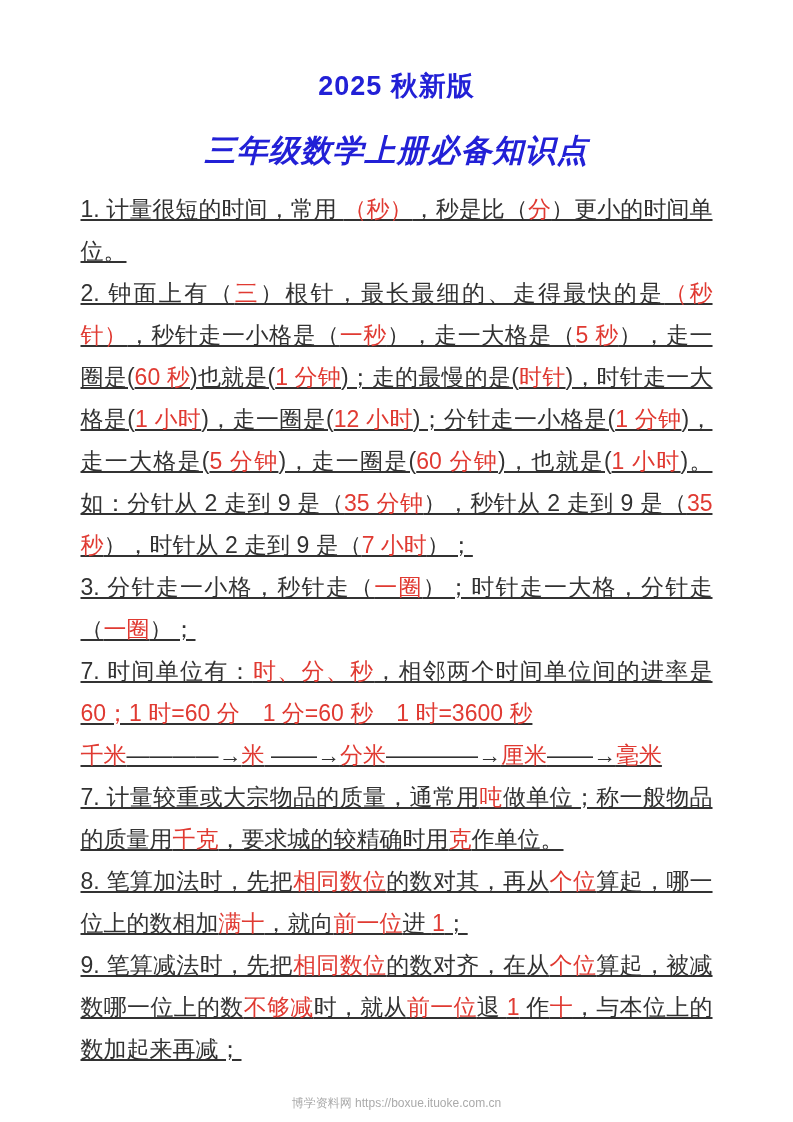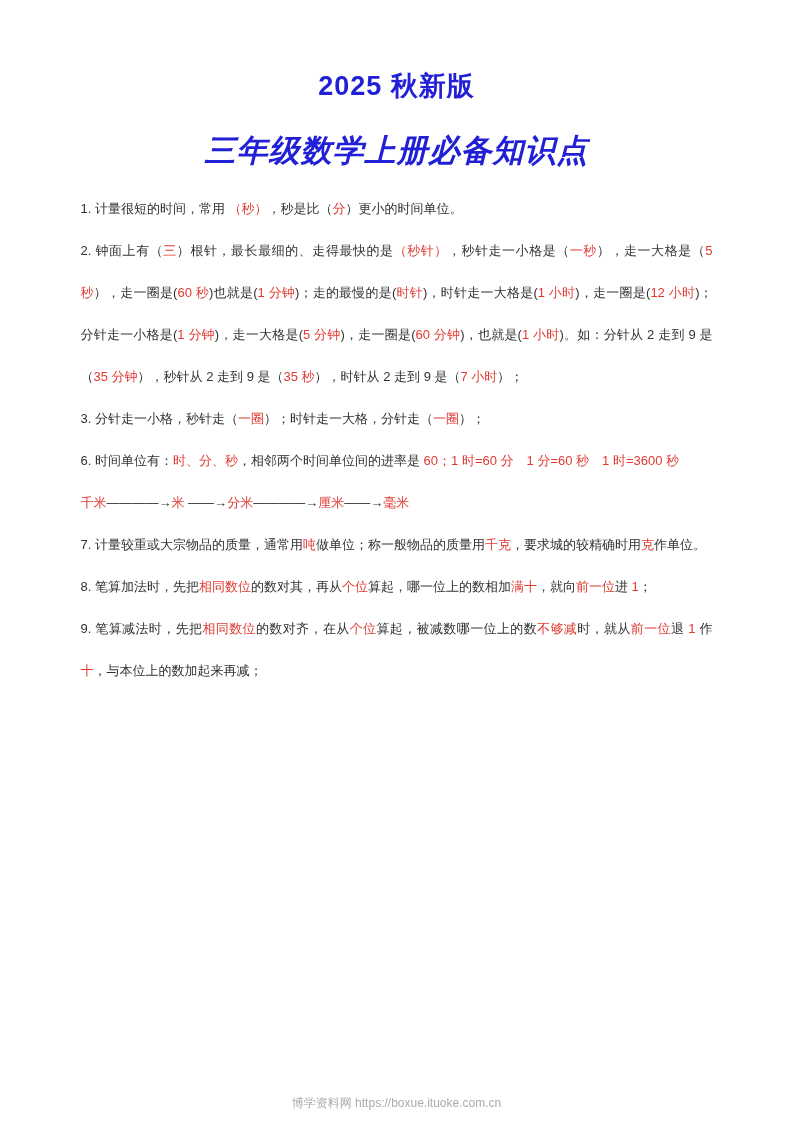--- a/index.html
+++ b/index.html
@@ -27,24 +27,25 @@
     text-align: center;
     color: var(--blue, #2220d6);
     font-size: 31px;
     font-weight: 600;
     letter-spacing: 1px;
     margin: 26px 0 0 0;
     font-style: italic;
   }
   .content {
     padding: 16px 48px 0 48px;
-    font-size: 13px;
+    font-size: 23px;
     line-height: 42px;
     color: var(--ink, #323232);
     text-align: justify;
+    text-decoration: underline;
   }
   .content p { margin: 0; }
   .content .red { color: var(--red, #e03a32); }
   .footer {
     position: absolute;
     left: 0;
     bottom: 22px;
     width: 100%;
     text-align: center;
     font-size: 12px;
@@ -58,21 +59,21 @@
 
   <div class="title-block">
     <h1 class="title-line1">2025 秋新版</h1>
     <h2 class="title-line2">三年级数学上册必备知识点</h2>
   </div>
 
   <div class="content">
     <p><span>1. 计量很短的时间，常用 </span><span class="red">（秒）</span><span>，秒是比（</span><span class="red">分</span><span>）更小的时间单位。</span></p>
     <p><span>2. 钟面上有（</span><span class="red">三</span><span>）根针，最长最细的、走得最快的是</span><span class="red">（秒针）</span><span>，秒针走一小格是（</span><span class="red">一秒</span><span>），走一大格是（</span><span class="red">5 秒</span><span>），走一圈是(</span><span class="red">60 秒</span><span>)也就是(</span><span class="red">1 分钟</span><span>)；走的最慢的是(</span><span class="red">时针</span><span>)，时针走一大格是(</span><span class="red">1 小时</span><span>)，走一圈是(</span><span class="red">12 小时</span><span>)；分针走一小格是(</span><span class="red">1 分钟</span><span>)，走一大格是(</span><span class="red">5 分钟</span><span>)，走一圈是(</span><span class="red">60 分钟</span><span>)，也就是(</span><span class="red">1 小时</span><span>)。如：分针从 2 走到 9 是（</span><span class="red">35 分钟</span><span>），秒针从 2 走到 9 是（</span><span class="red">35 秒</span><span>），时针从 2 走到 9 是（</span><span class="red">7 小时</span><span>）；</span></p>
     <p><span>3. 分针走一小格，秒针走（</span><span class="red">一圈</span><span>）；时针走一大格，分针走（</span><span class="red">一圈</span><span>）；</span></p>
-    <p><span>6. 时间单位有：</span><span class="red">时、分、秒</span><span>，相邻两个时间单位间的进率是 </span><span class="red">60；1 时=60 分　1 分=60 秒　1 时=3600 秒</span></p>
+    <p><span>7. 时间单位有：</span><span class="red">时、分、秒</span><span>，相邻两个时间单位间的进率是 </span><span class="red">60；1 时=60 分　1 分=60 秒　1 时=3600 秒</span></p>
     <p><span class="red">千米</span><span>————→</span><span class="red">米</span><span> ——→</span><span class="red">分米</span><span>————→</span><span class="red">厘米</span><span>——→</span><span class="red">毫米</span></p>
     <p><span>7. 计量较重或大宗物品的质量，通常用</span><span class="red">吨</span><span>做单位；称一般物品的质量用</span><span class="red">千克</span><span>，要求城的较精确时用</span><span class="red">克</span><span>作单位。</span></p>
     <p><span>8. 笔算加法时，先把</span><span class="red">相同数位</span><span>的数对其，再从</span><span class="red">个位</span><span>算起，哪一位上的数相加</span><span class="red">满十</span><span>，就向</span><span class="red">前一位</span><span>进 </span><span class="red">1</span><span>；</span></p>
     <p><span>9. 笔算减法时，先把</span><span class="red">相同数位</span><span>的数对齐，在从</span><span class="red">个位</span><span>算起，被减数哪一位上的数</span><span class="red">不够减</span><span>时，就从</span><span class="red">前一位</span><span>退 </span><span class="red">1</span><span> 作</span><span class="red">十</span><span>，与本位上的数加起来再减；</span></p>
   </div>
 
   <div class="footer">博学资料网 https://boxue.ituoke.com.cn</div>
 
 </div>
 

